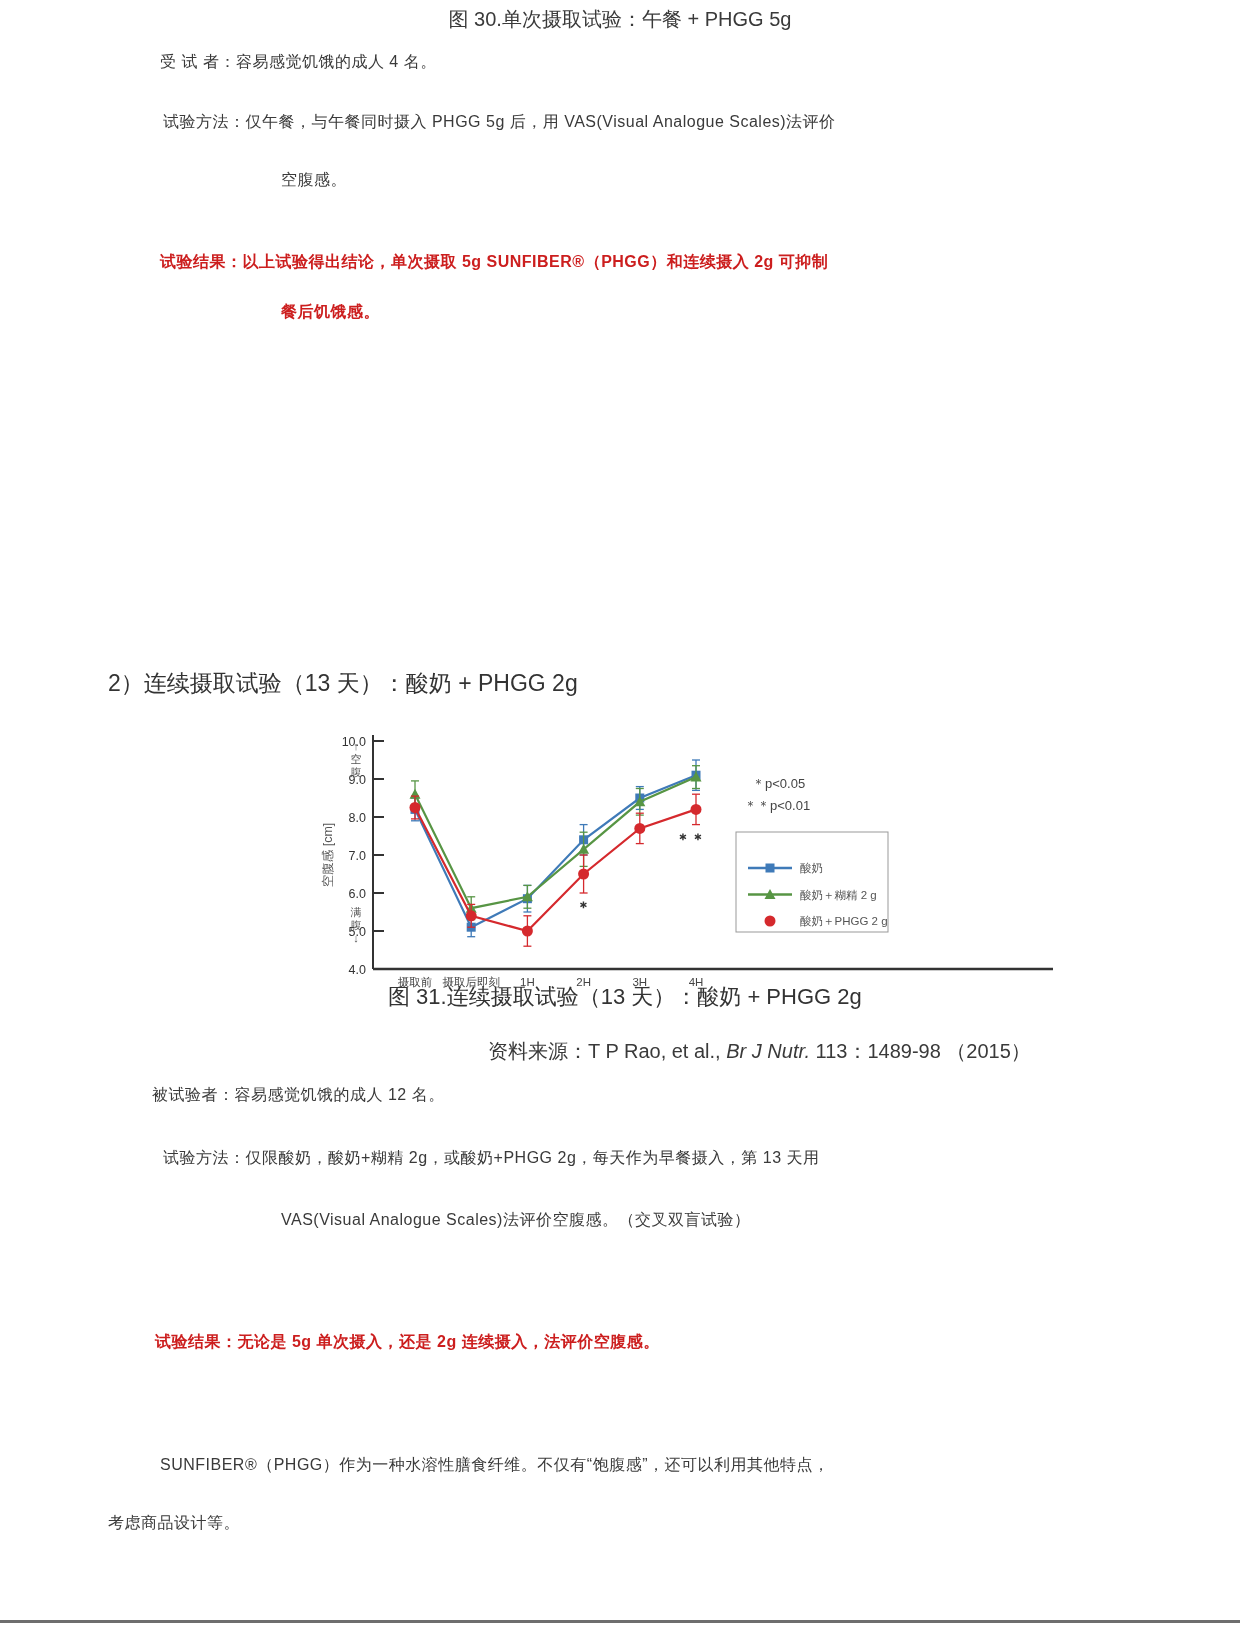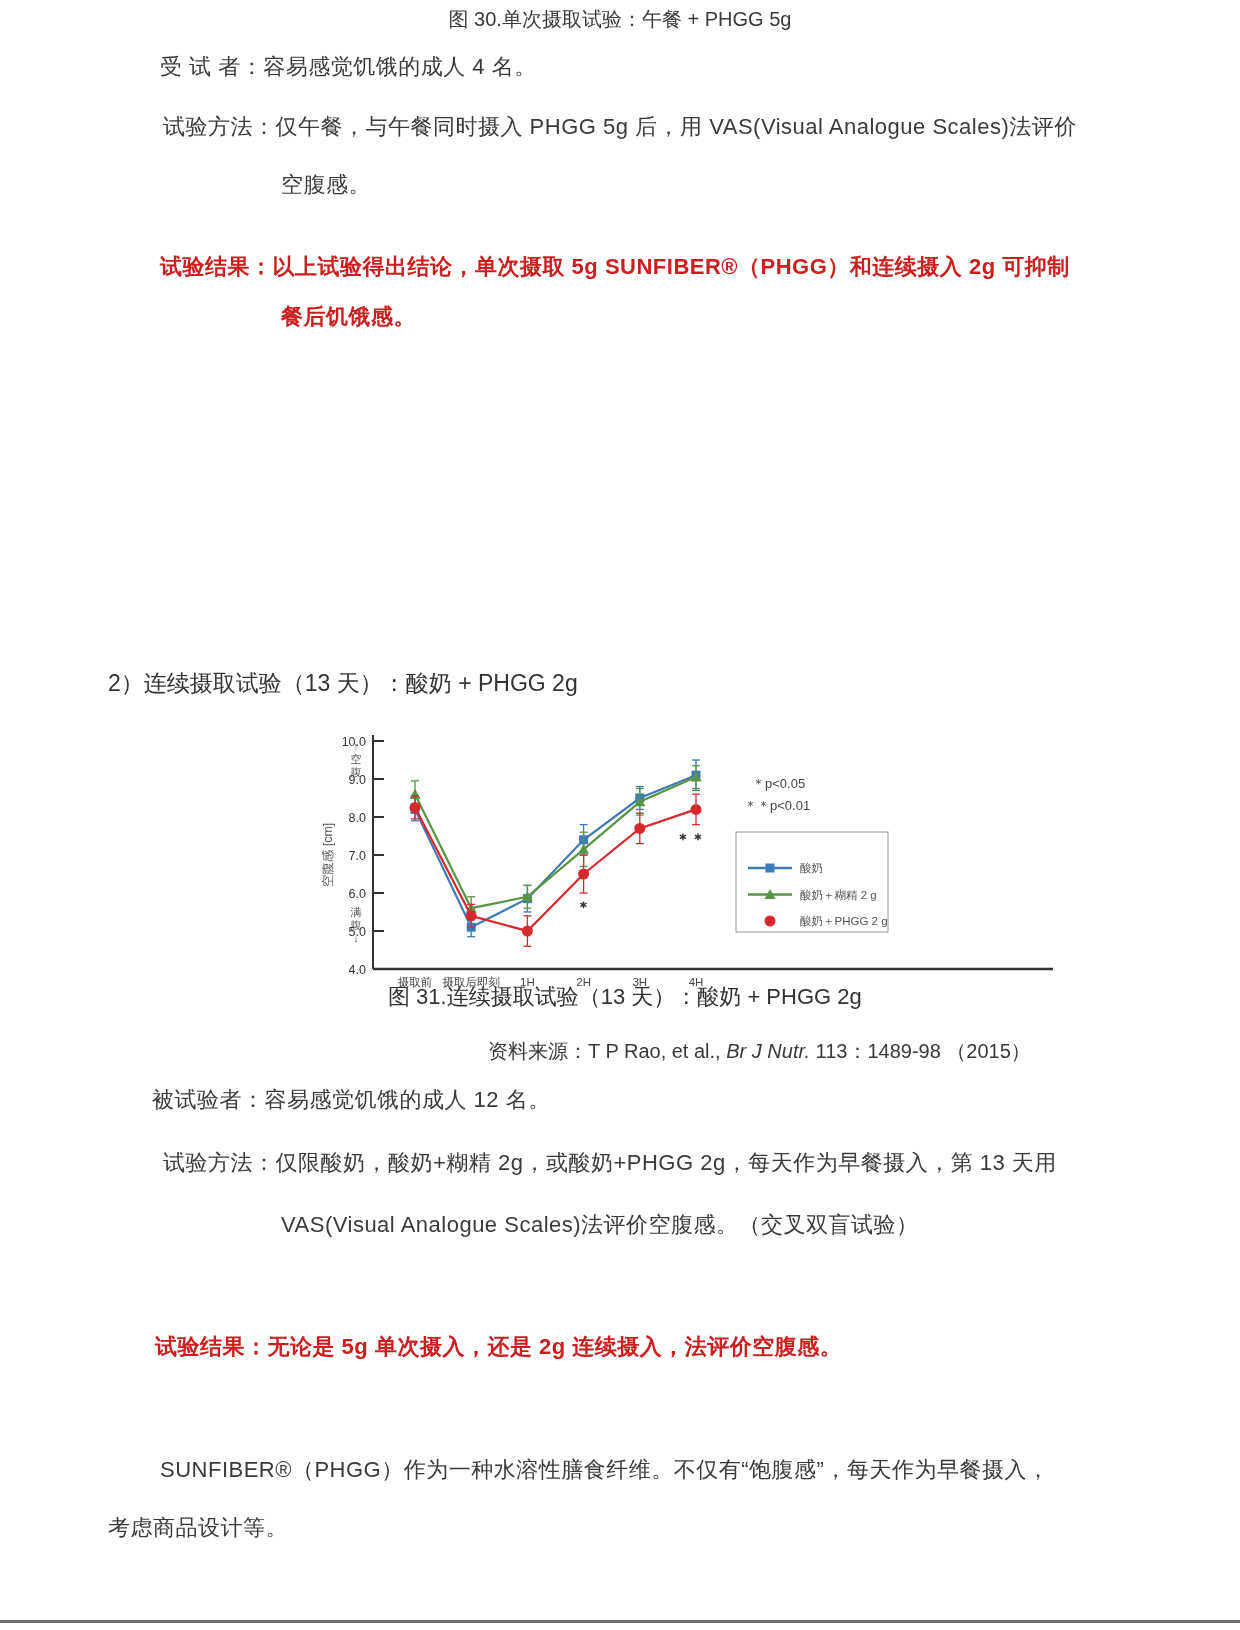--- a/index.html
+++ b/index.html
@@ -1,19 +1,19 @@
 <!DOCTYPE html>
 <html><head>
 <meta charset="utf-8">
 <style>
   html,body{margin:0;padding:0;background:#fff;}
   .page{position:relative;width:1240px;height:1630px;background:#ffffff;
         font-family:"Liberation Sans",sans-serif;color:#3a3a3a;overflow:hidden;}
   .abs{position:absolute;white-space:nowrap;}
-  .body-text{font-size:22px;letter-spacing:0.5px;}
+  .body-text{font-size:16px;letter-spacing:0.5px;}
   .small-text{font-size:20px;}
   .red{color:#cc1e1e;font-weight:bold;}
   .caption-center{left:0;width:100%;text-align:center;font-size:20px;color:#3a3a3a;}
   .italic{font-style:italic;margin-top:16px;}
   .heading{font-size:23px;color:#333;}
   .fig-caption{font-size:22px;color:#333;}
   .rule{position:absolute;left:0;width:1240px;height:3px;background:#6e6e6e;}
   #chart{position:absolute;left:318px;top:716px;width:745px;height:285px;}
 </style>
 </head>
@@ -171,18 +171,18 @@
 
   <div class="abs body-text" style="left:163px;top:1148px;">
     <span>试验方法：</span><span>仅限酸奶，酸奶+糊精 2g，或酸奶+PHGG 2g，每天作为早餐摄入，第 13 天用</span>
   </div>
   <div class="abs body-text" style="left:281px;top:1210px;">VAS(Visual Analogue Scales)法评价空腹感。（交叉双盲试验）</div>
 
   <div class="abs body-text red" style="left:155px;top:1332px;">
     <span>试验结果：</span><span>无论是 5g 单次摄入，还是 2g 连续摄入，法评价空腹感。</span>
   </div>
 
-  <div class="abs body-text" style="left:160px;top:1455px;">SUNFIBER®（PHGG）作为一种水溶性膳食纤维。不仅有“饱腹感”，每天作为早餐摄入，</div>
+  <div class="abs body-text" style="left:160px;top:1455px;">SUNFIBER®（PHGG）作为一种水溶性膳食纤维。不仅有“饱腹感”，还可以利用其他特点，</div>
   <div class="abs body-text" style="left:108px;top:1513px;">考虑商品设计等。</div>
 
   <div class="rule" style="top:1620px;"></div>
 
 </div>
 
 </body></html>

